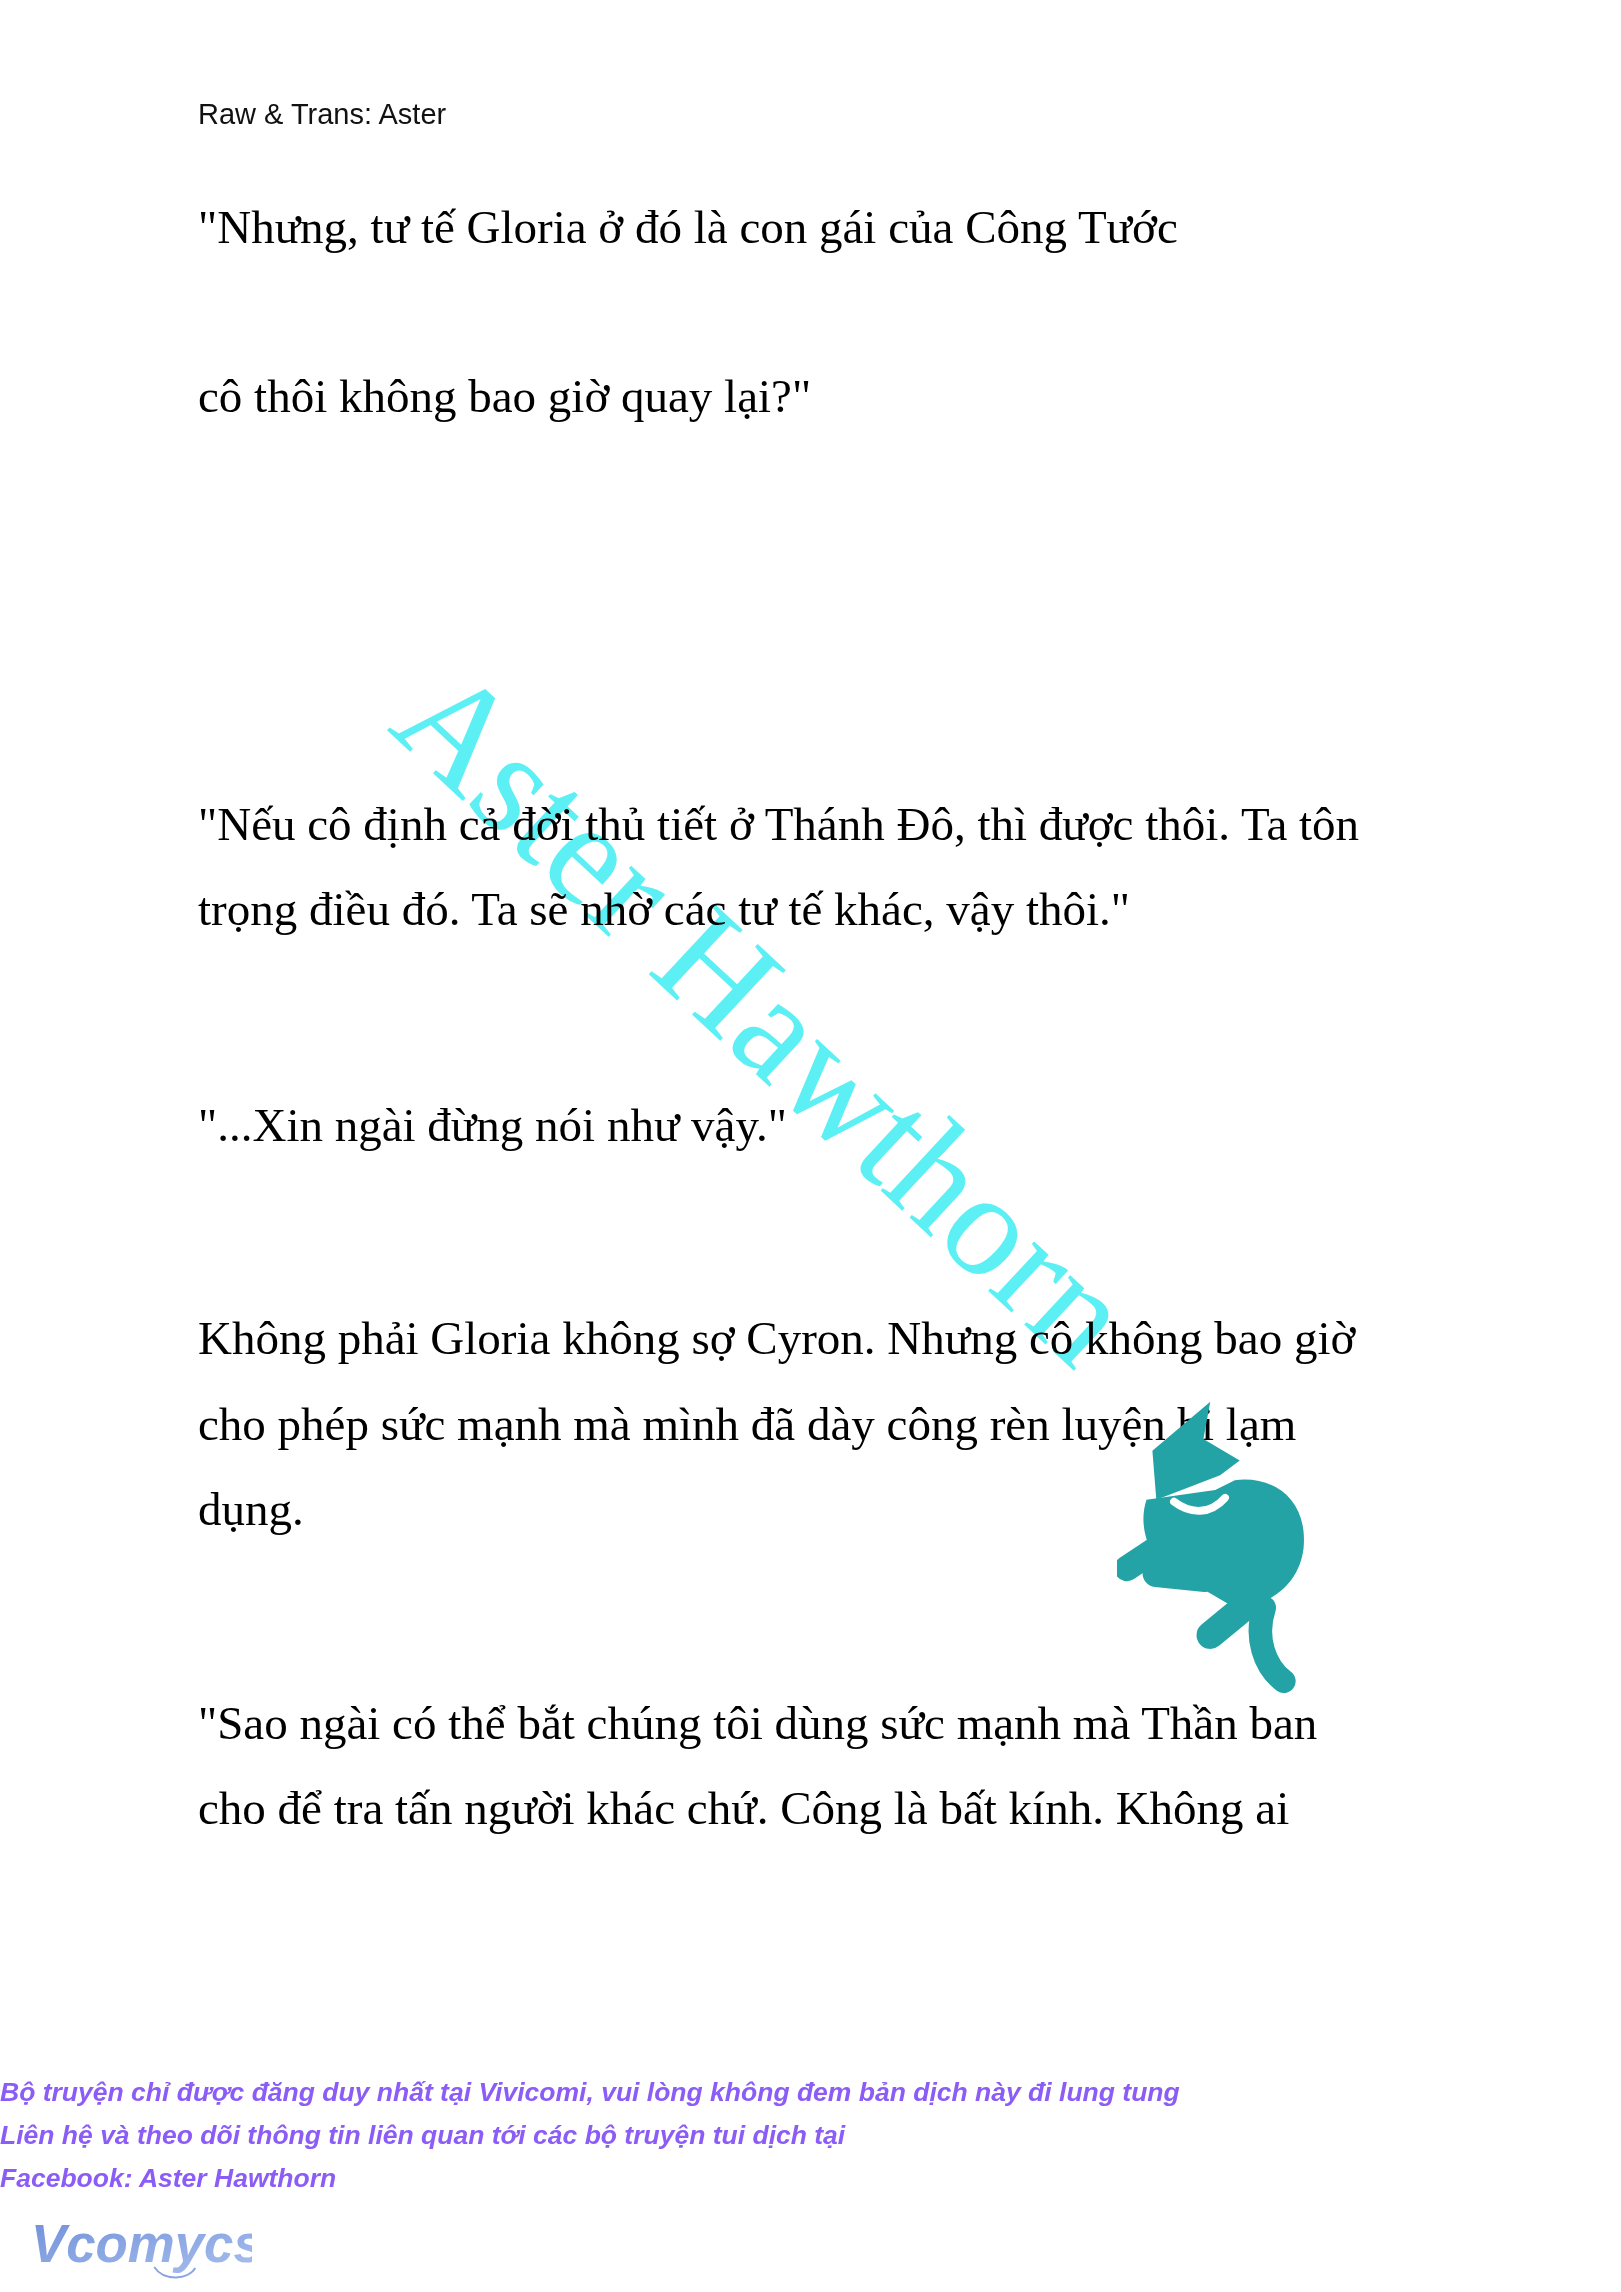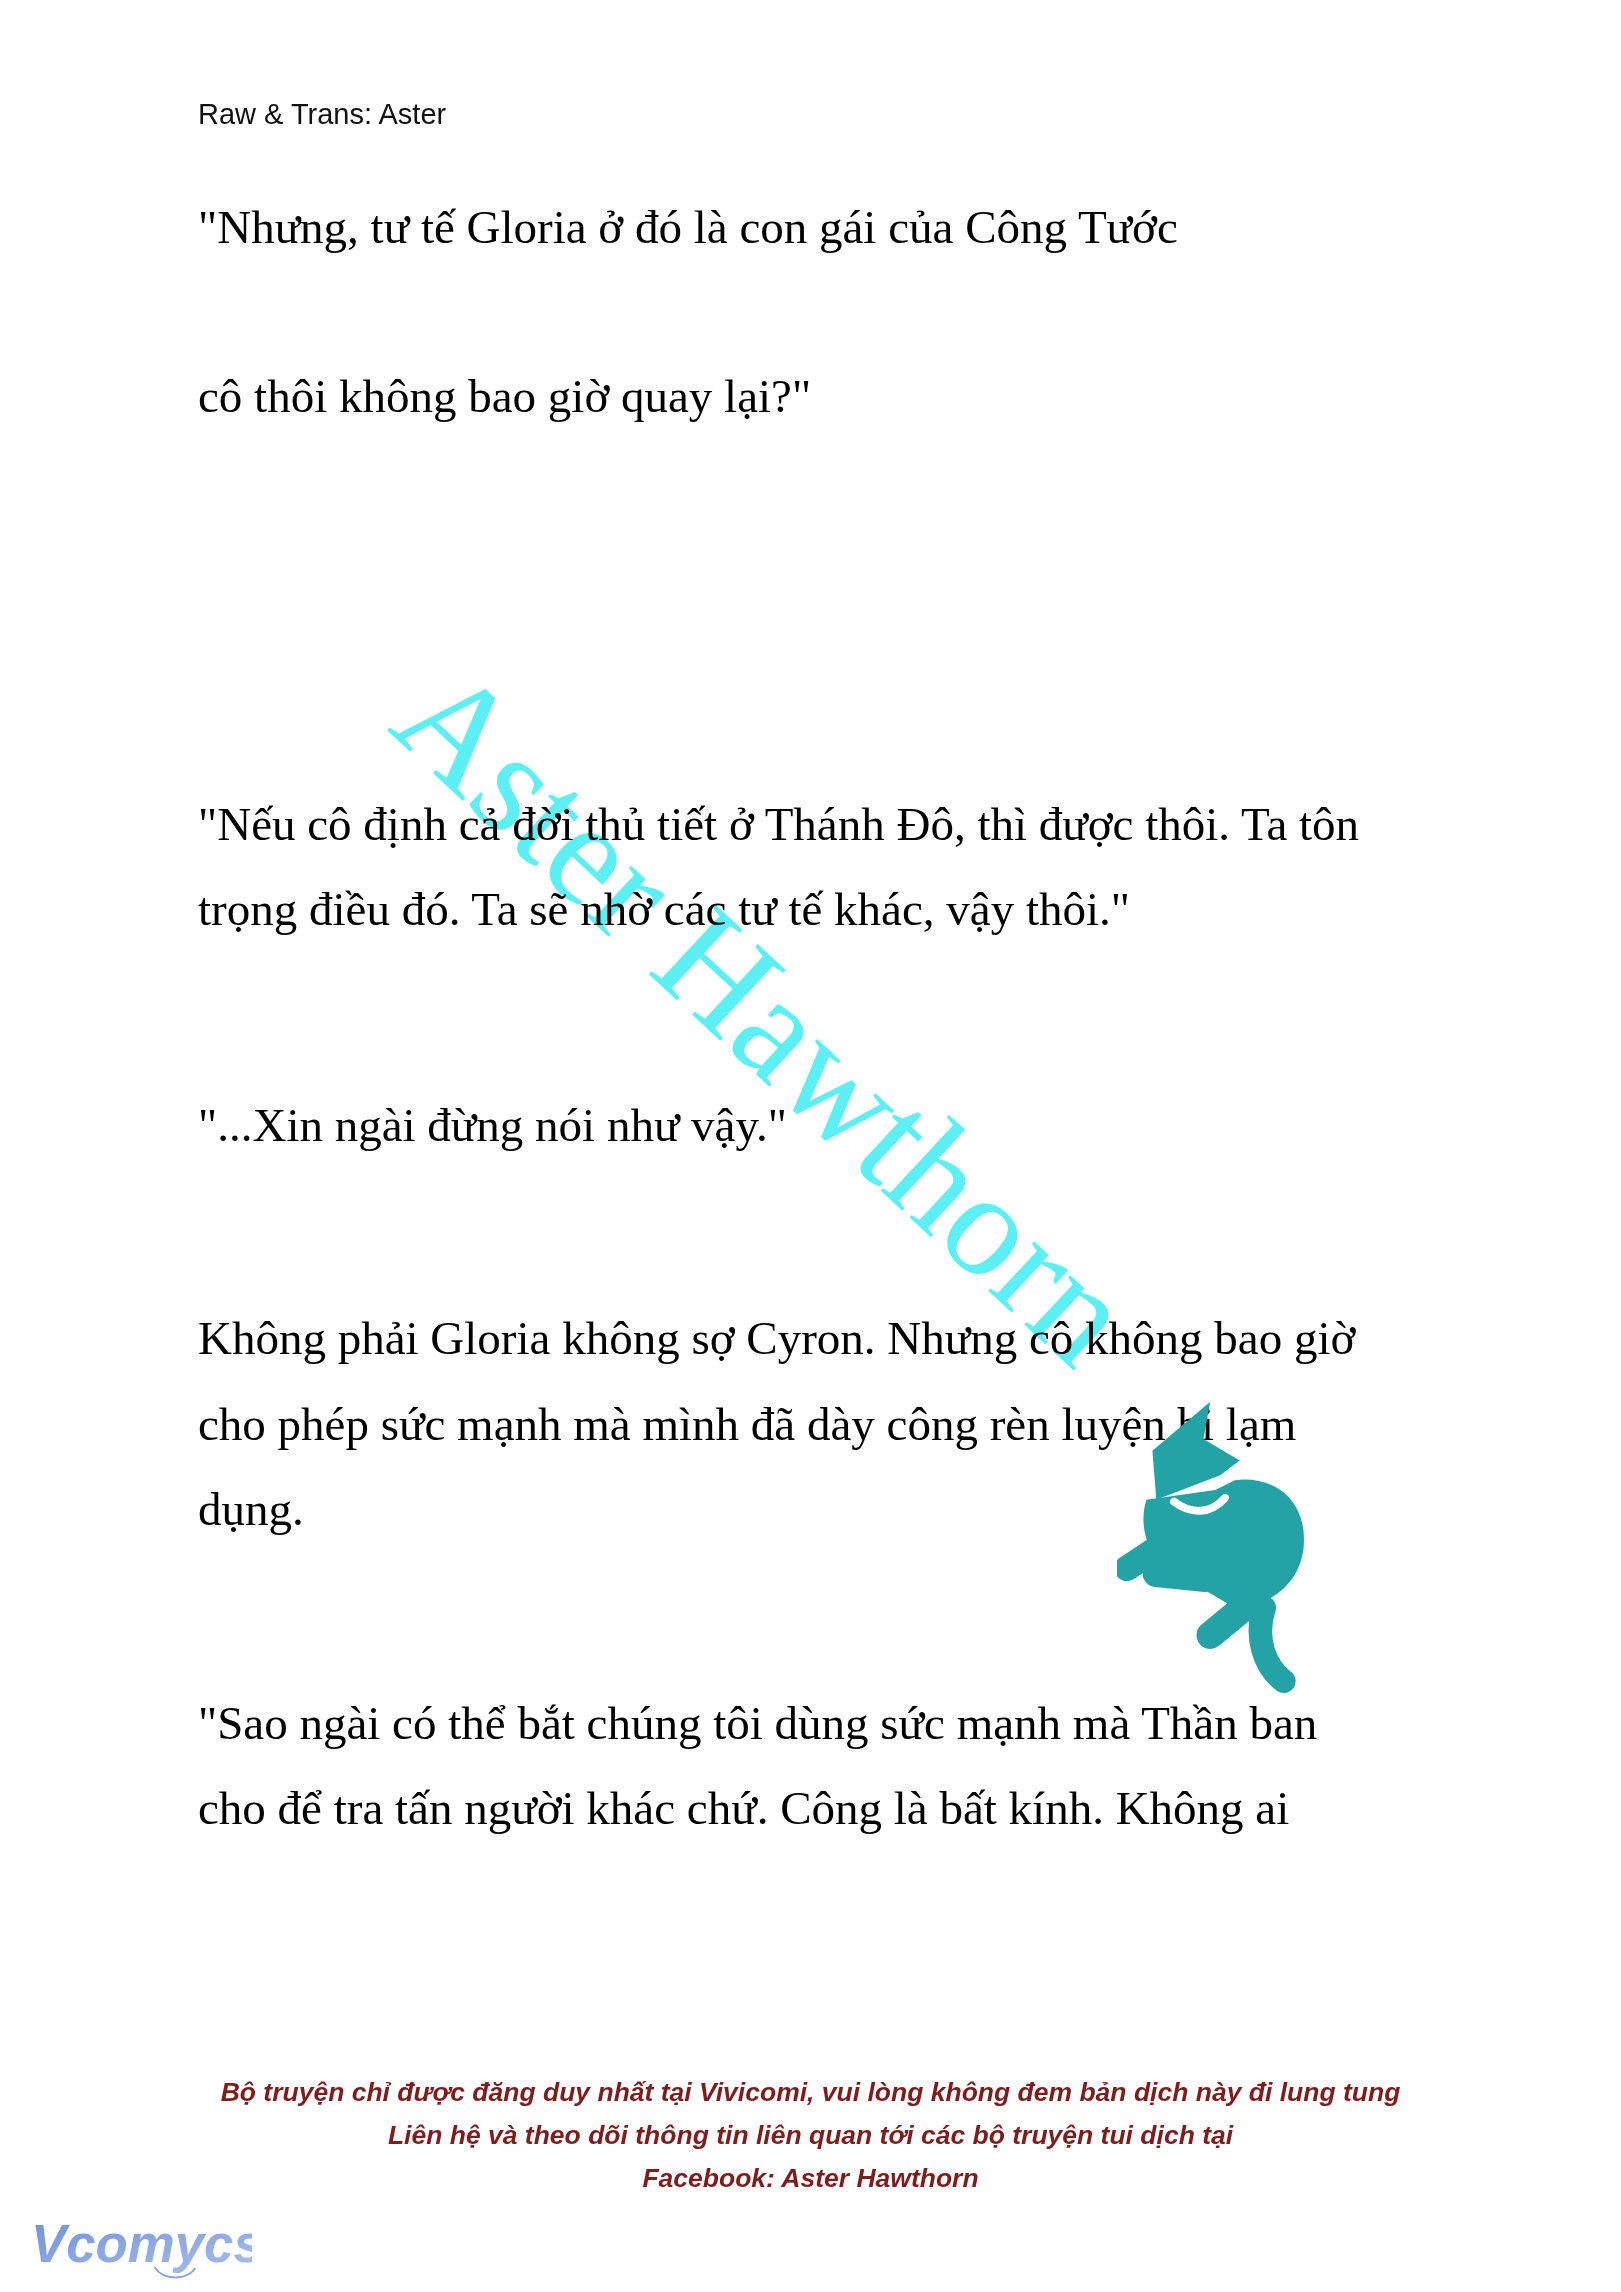--- a/index.html
+++ b/index.html
@@ -19,23 +19,23 @@
     .watermark {
       position: absolute; left: 147px; top: 941px;
       width: 1235px; text-align: center;
       font-family: "Liberation Serif", serif; font-size: 147px; line-height: 147px;
       color: #5CF0F4; white-space: nowrap;
       transform: rotate(43deg); transform-origin: center center;
       z-index: 1;
     }
     .cat { position: absolute; left: 1117px; top: 1382px; width: 216px; height: 314px; z-index: 3; }
     .footer {
-      position: absolute; left: 0; width: 1621px; text-align: center;
+      position: absolute; left: 0; width: 1621px; text-align: left;
       font-family: "Liberation Sans", sans-serif; font-weight: bold; font-style: italic;
-      font-size: 26.5px; line-height: 29px; color: #7f1d1d; white-space: nowrap;
+      font-size: 26.5px; line-height: 29px; color: #8b5cf6; white-space: nowrap;
     }
     .logo { position: absolute; left: 27.4px; top: 2213px; width: 225px; height: 69px; }
   </style>
 </head>
 <body>
 
 <div class="page">
 
   <div class="header">Raw &amp; Trans: Aster</div>
 

